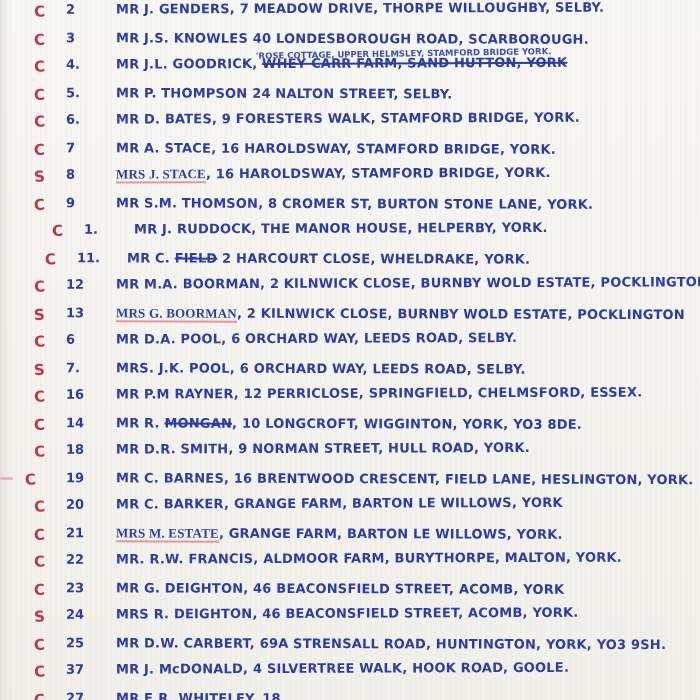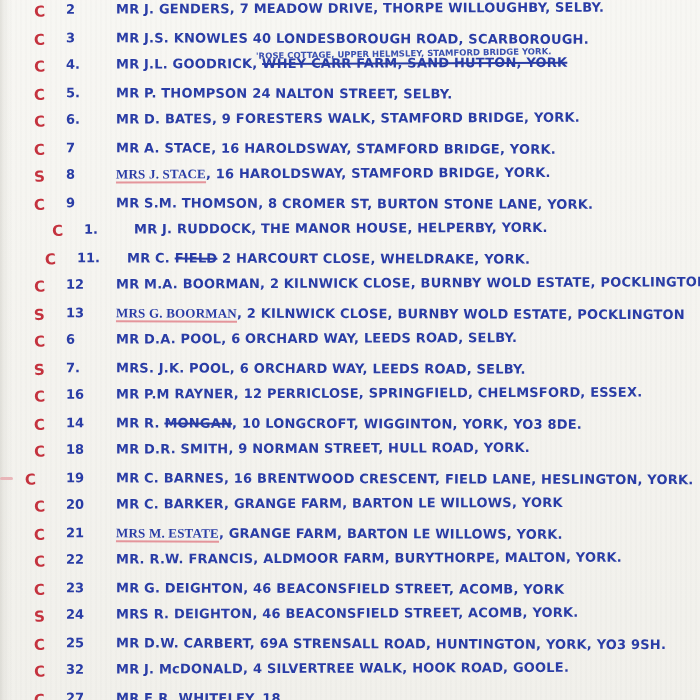--- a/index.html
+++ b/index.html
@@ -187,21 +187,21 @@
         <span class="num">24</span>
         <span class="entry">MRS R. DEIGHTON, 46 BEACONSFIELD STREET, ACOMB, YORK.</span>
       </div>
       <div class="row" style="top: 634.5px;">
         <span class="code">C</span>
         <span class="num">25</span>
         <span class="entry">MR D.W. CARBERT, 69A STRENSALL ROAD, HUNTINGTON, YORK, YO3 9SH.</span>
       </div>
       <div class="row" style="top: 662px;">
         <span class="code">C</span>
-        <span class="num">32</span>
+        <span class="num">37</span>
         <span class="entry">MR J. McDONALD, 4 SILVERTREE WALK, HOOK ROAD, GOOLE.</span>
       </div>
       <div class="row" style="top: 689.5px;">
         <span class="code">C</span>
         <span class="num">27</span>
         <span class="entry">MR E.R. WHITELEY, 18 …</span>
       </div>
     </div>
   <div class="artifact-dash"></div>
 </div>

